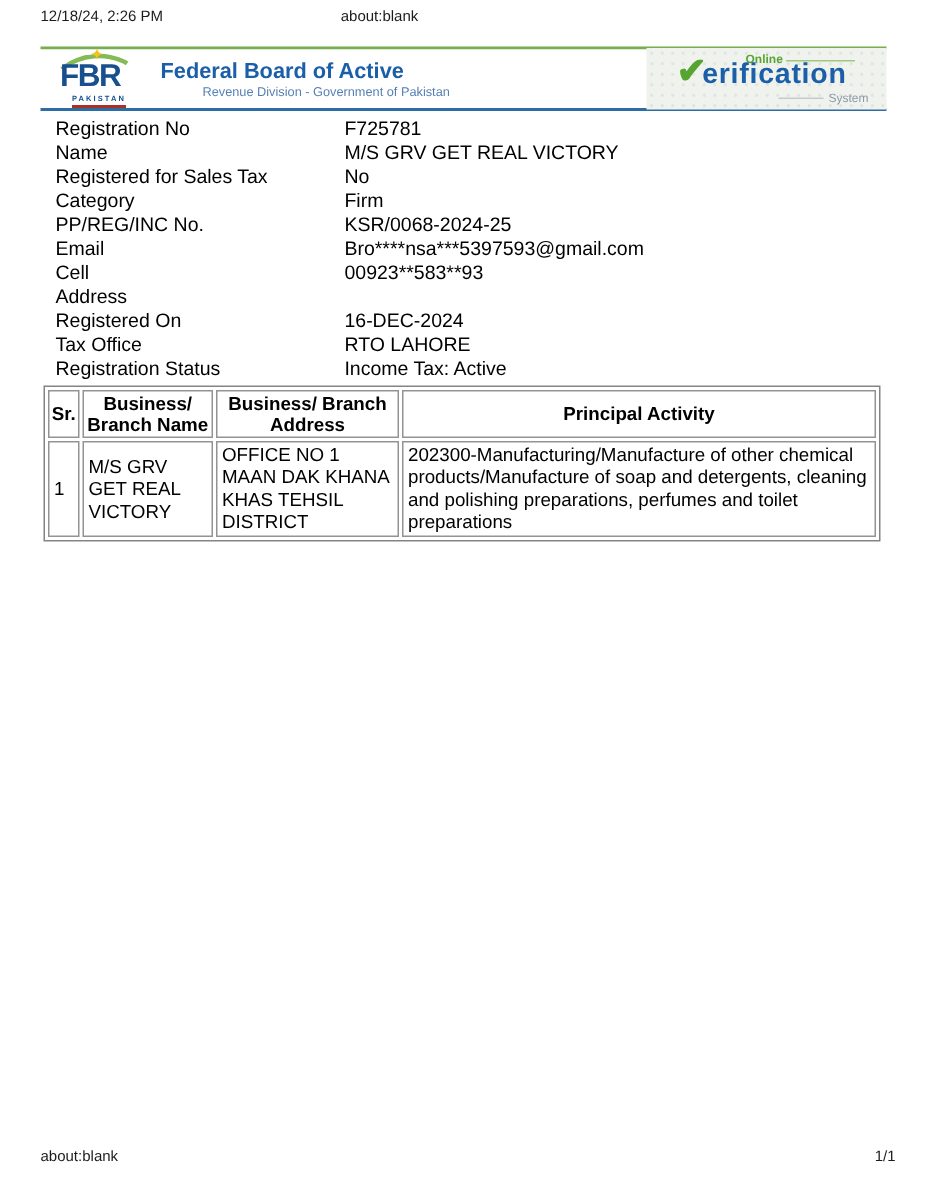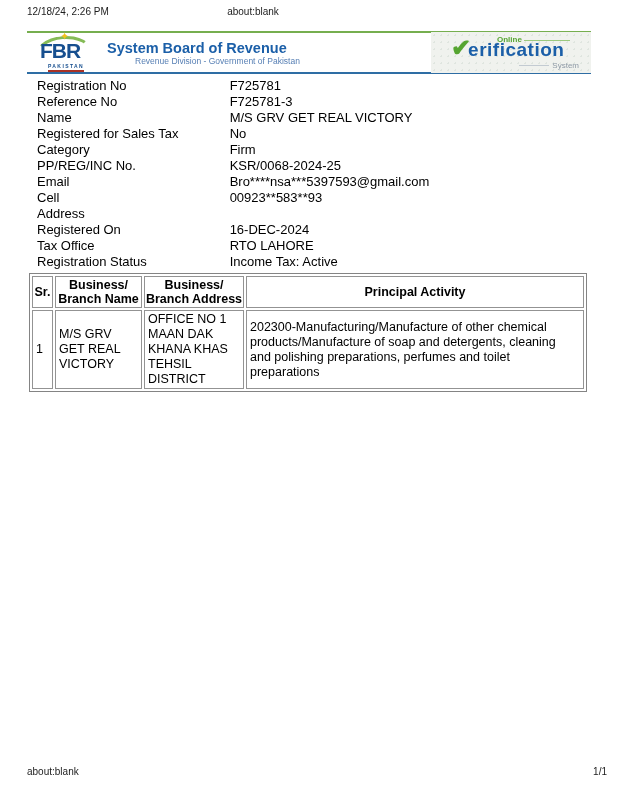--- a/index.html
+++ b/index.html
@@ -17,21 +17,21 @@
     position: absolute; top: 6px; left: 0; width: 506px; height: 14px;
     font-size: 10px; color: #1c1c1c;
   }
   .print-top .ts { position: absolute; left: 27px; top: 0; }
   .print-top .ttl { position: absolute; left: 0; width: 100%; text-align: center; top: 0; }
   .print-bottom {
     position: absolute; top: 766px; left: 0; width: 618px; height: 14px;
     font-size: 10px; color: #1c1c1c;
   }
   .print-bottom .url { position: absolute; left: 27px; top: 0; }
-  .print-bottom .pg { position: absolute; right: 11px; top: 0; }
+  .print-bottom .pg { position: absolute; right: 21px; top: 0; }
 
   
   .content { position: absolute; left: 27px; top: 31px; width: 564px; }
 
   .green-line { height: 2px; background: #76ae4f; }
 
   .logo-row {
     display: flex; justify-content: space-between; align-items: center;
     height: 41px; border-bottom: 2px solid #2e6da4; background: #ffffff;
   }
@@ -94,21 +94,21 @@
     border-collapse: separate; border-spacing: 2px;
     border: 1px solid #848484; background: #ffffff;
   }
   .branch-table th, .branch-table td {
     border: 1px solid #939393; font-size: 12.5px; vertical-align: middle;
   }
   .branch-table th { font-weight: bold; text-align: center; padding: 1px 0; line-height: 14px; }
   .branch-table td { padding: 1px 3px; line-height: 15px; text-align: left; }
   .col-sr { width: 21px; }
   .col-name { width: 87px; }
-  .col-addr { width: 100px; }
+  .col-addr { width: 122px; }
 </style>
 </head>
 <body>
 
 <div class="print-top">
   <span class="ts">12/18/24, 2:26 PM</span>
   <span class="ttl">about:blank</span>
 </div>
 
 <div class="content">
@@ -117,42 +117,38 @@
 
   <div class="logo-row">
     <div class="fbr-brand">
       <div class="fbr-logo">
         <div class="fbr-arc"></div>
         <span class="fbr-star">✦</span>
         <span class="fbr-acronym">FBR</span>
         <span class="fbr-country">PAKISTAN</span>
       </div>
       <div class="org-titles">
-        <div class="org-name">System Board of Revenue</div>
+        <div class="org-name">Federal Board of Active</div>
         <div class="org-sub">Revenue Division - Government of Pakistan</div>
       </div>
     </div>
     <div class="verify-logo">
       <span class="v-online">Online</span>
       <span class="v-main">
         <span class="v-check">✔</span>
         <span class="v-word">erification</span>
       </span>
       <span class="v-system">System</span>
     </div>
   </div>
 
   <div class="details">
     <div class="detail-row">
       <span class="detail-label">Registration No</span>
       <span class="detail-value">F725781</span>
-    </div>
-    <div class="detail-row">
-      <span class="detail-label">Reference No</span>
-      <span class="detail-value">F725781-3</span>
     </div>
     <div class="detail-row">
       <span class="detail-label">Name</span>
       <span class="detail-value">M/S GRV GET REAL VICTORY</span>
     </div>
     <div class="detail-row">
       <span class="detail-label">Registered for Sales Tax</span>
       <span class="detail-value">No</span>
     </div>
     <div class="detail-row">

